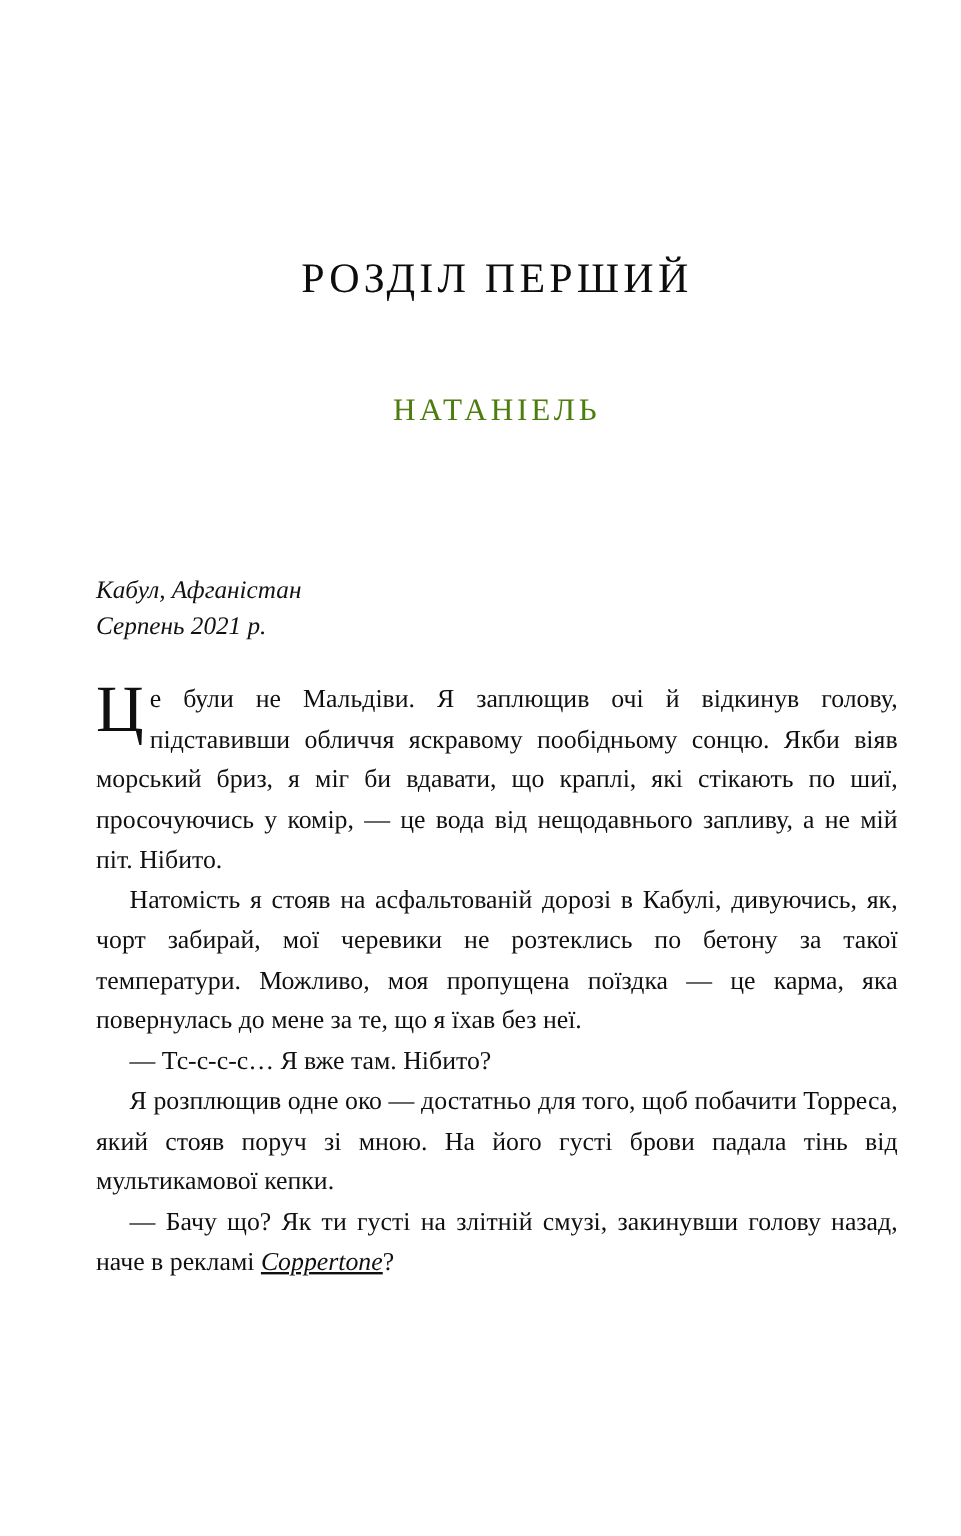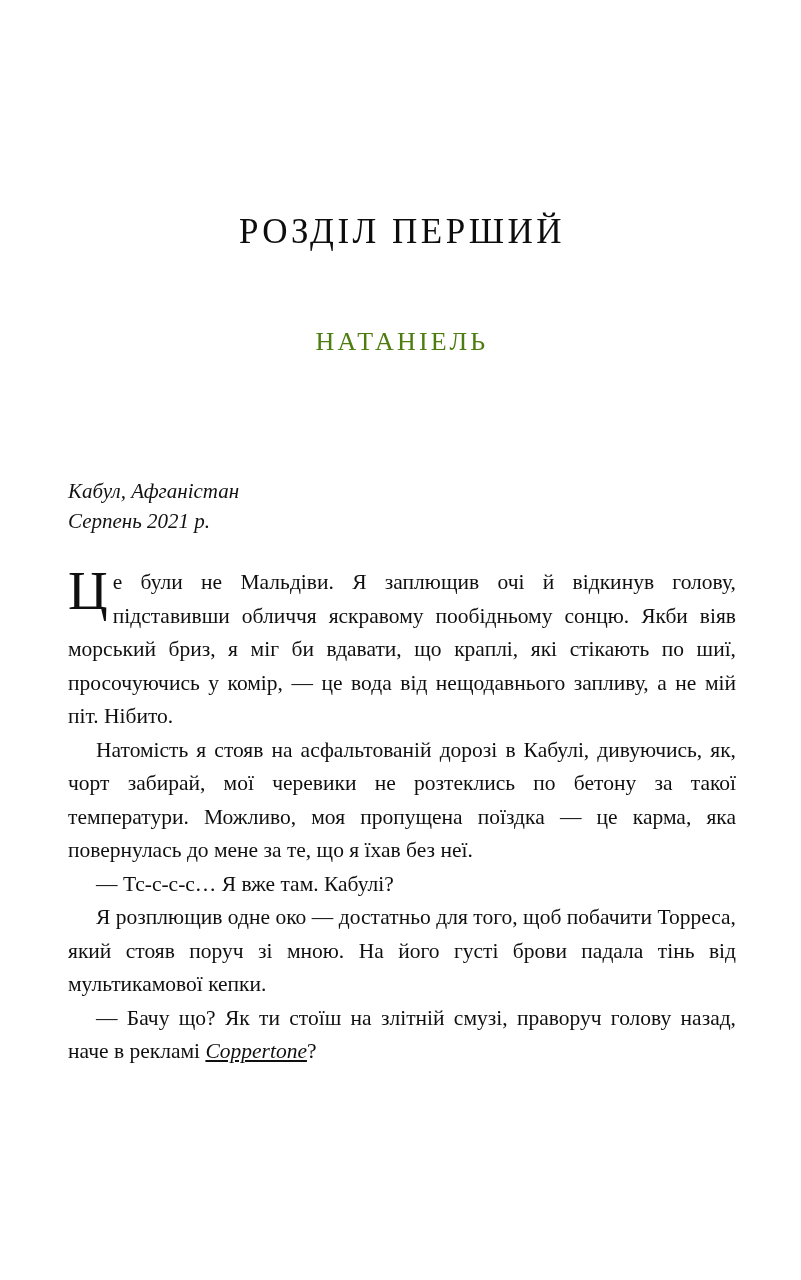--- a/index.html
+++ b/index.html
@@ -12,21 +12,21 @@
     width: 801px;
     height: 1280px;
     background: #ffffff;
     margin: 0 auto;
     overflow: hidden;
     font-family: "Liberation Serif", "DejaVu Serif", serif;
     color: #111111;
   }
   .content {
     position: absolute;
-    left: 68px;
+    left: 80px;
     top: 0;
     width: 668px;
     height: 1280px;
   }
   .chapter-title {
     text-align: center;
     font-size: 35px;
     letter-spacing: 3.5px;
     font-weight: normal;
     margin: 0;
@@ -100,26 +100,26 @@
       <p class="first">
         <span class="dropcap">Ц</span><span>е були не Мальдіви. Я заплющив очі й відкинув голову, підставивши обличчя яскравому пообідньому сонцю. Якби віяв морський бриз, я міг би вдавати, що краплі, які стікають по шиї, просочуючись у комір, — це вода від нещодавнього запливу, а не мій піт. Нібито.</span>
       </p>
 
       <p>
         <span>Натомість я стояв на асфальтованій дорозі в Кабулі, дивуючись, як, чорт забирай, мої черевики не розтеклись по бетону за такої температури. Можливо, моя пропущена поїздка — це карма, яка повернулась до мене за те, що я їхав без неї.</span>
       </p>
 
 
       <p>
-        <span>— Тс-с-с-с… Я вже там. Кабулі?</span>
+        <span>— Тс-с-с-с… Я вже там. Нібито?</span>
       </p>
 
       <p>
         <span>Я розплющив одне око — достатньо для того, щоб побачити Торреса, який стояв поруч зі мною. На його густі брови падала тінь від мультикамової кепки.</span>
       </p>
 
       <p>
-        <span>— Бачу що? Як ти стоїш на злітній смузі, праворуч голову назад, наче в рекламі </span><span class="italic">Coppertone</span><span>?</span>
+        <span>— Бачу що? Як ти густі на злітній смузі, закинувши голову назад, наче в рекламі </span><span class="italic">Coppertone</span><span>?</span>
       </p>
 
     </div>
   </div>
 </div>
 
 </body></html>

